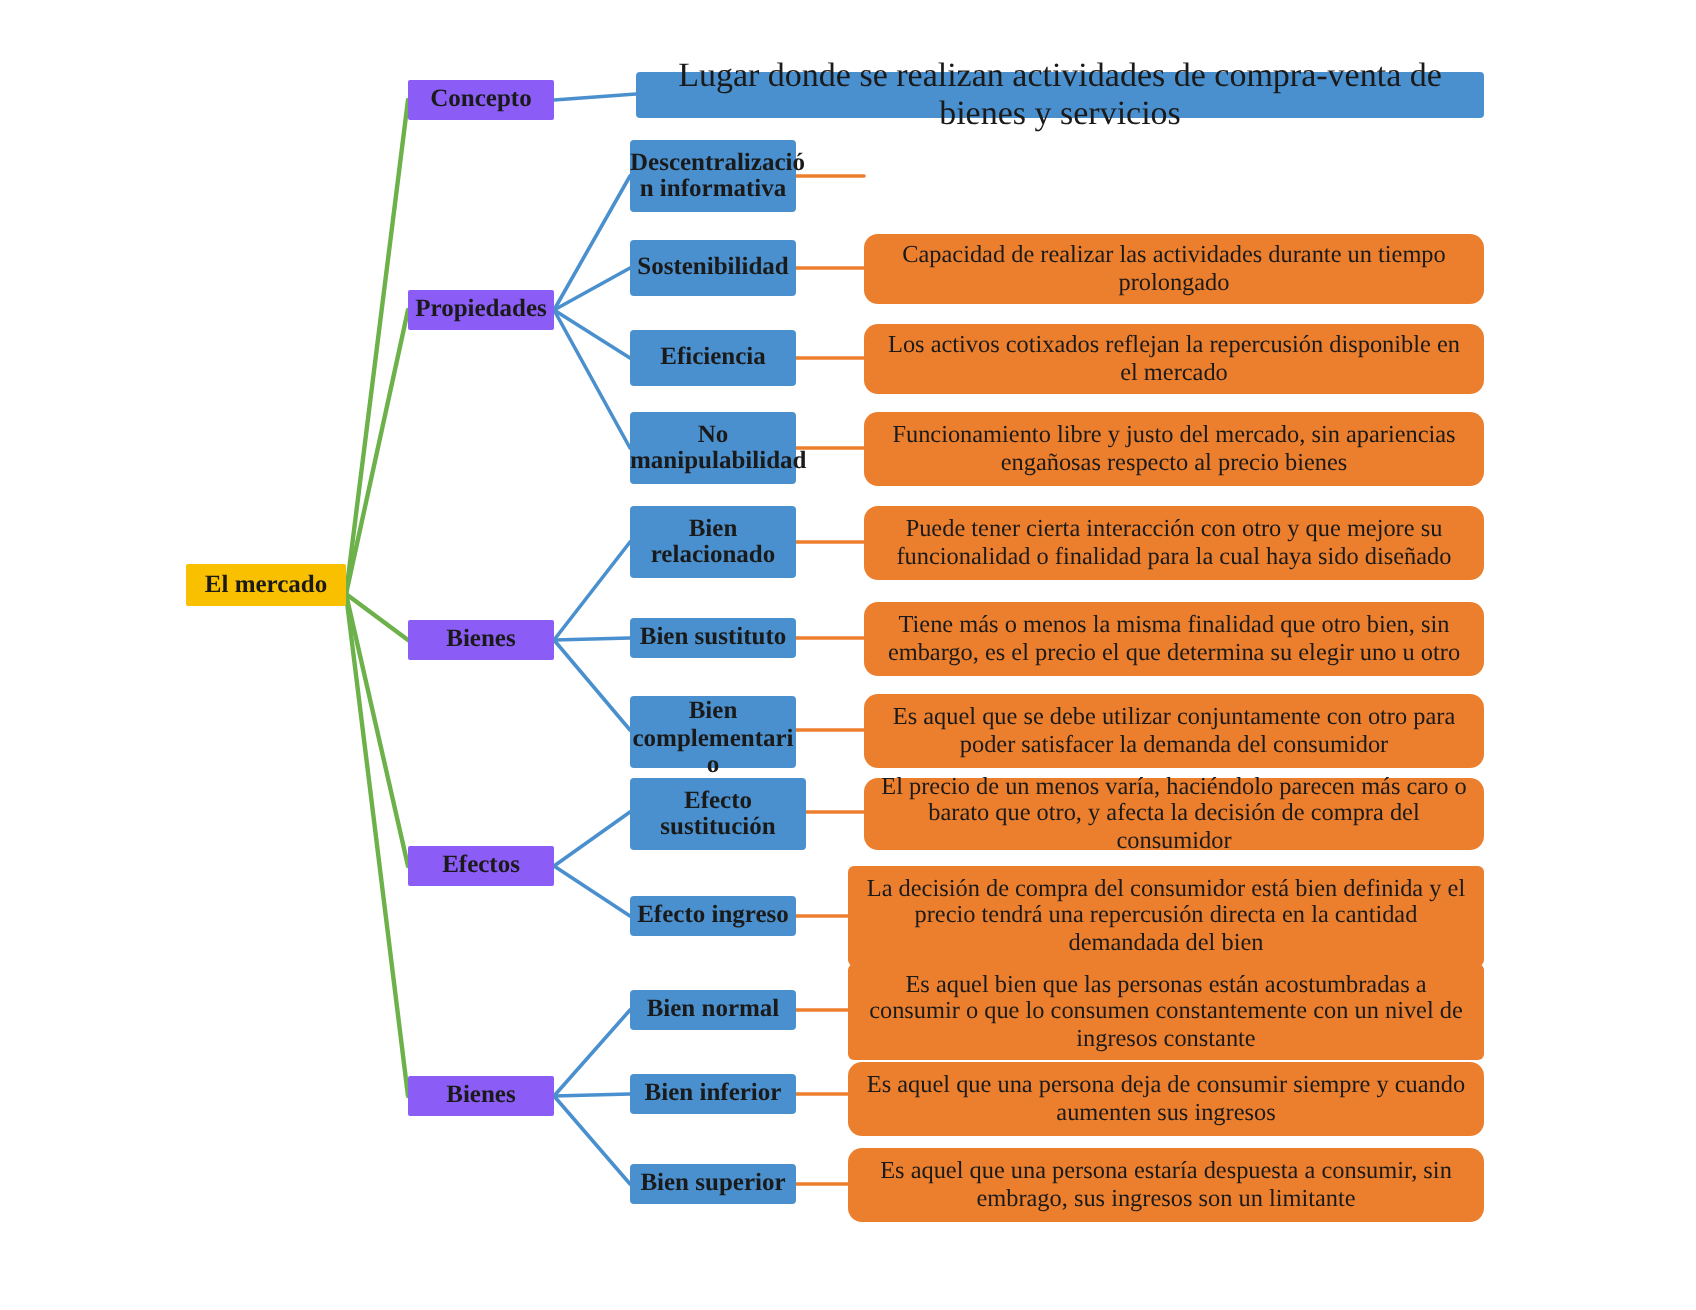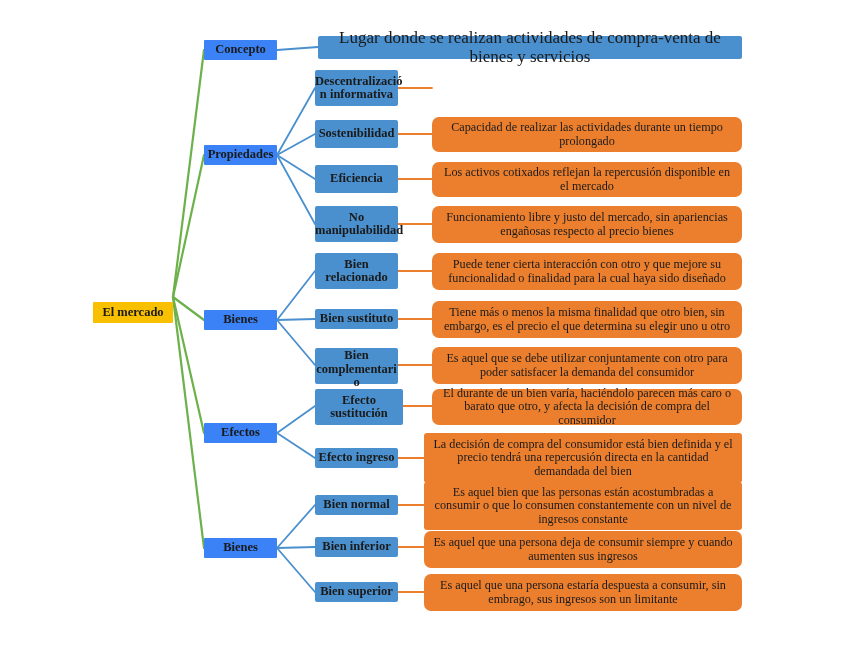--- a/index.html
+++ b/index.html
@@ -34,21 +34,21 @@
     line-height: 1.08;
     overflow: visible;
   }
   .node-root {
     background: #f9c000;
     font-size: 12.5px;
     font-weight: 700;
     border-radius: 1px;
   }
   .node-cat {
-    background: #3b82f6;
+    background: #8b5cf6;
     font-size: 12.5px;
     font-weight: 700;
     border-radius: 1px;
   }
   .node-label {
     background: #4a90ce;
     font-size: 12.5px;
     font-weight: 700;
     border-radius: 2px;
   }
@@ -115,21 +115,21 @@
       <path d="M398,319 L432,319"></path>
       <path d="M398,365 L432,365"></path>
       <path d="M398,406 L432,406"></path>
       <path d="M398,458 L424,458"></path>
       <path d="M398,505 L424,505"></path>
       <path d="M398,547 L424,547"></path>
       <path d="M398,592 L424,592"></path>
     </g>
   </svg>
 
-  <div class="node node-root" style="left:93px; top:302px; width:80px; height:21px;">
+  <div class="node node-root" style="left:93px; top:282px; width:80px; height:21px;">
     <span class="txt">El mercado</span>
   </div>
 
   <div class="node node-cat" style="left:204px; top:40px; width:73px; height:20px;">
     <span class="txt">Concepto</span>
   </div>
   <div class="node node-cat" style="left:204px; top:145px; width:73px; height:20px;">
     <span class="txt">Propiedades</span>
   </div>
   <div class="node node-cat" style="left:204px; top:310px; width:73px; height:20px;">
@@ -189,21 +189,21 @@
     <span class="txt">Bien complementari o</span>
   </div>
   <div class="node node-desc" style="left:432px; top:347px; width:310px; height:37px;">
     <span class="txt">Es aquel que se debe utilizar conjuntamente con otro para poder satisfacer la demanda del consumidor</span>
   </div>
 
   <div class="node node-label" style="left:315px; top:389px; width:88px; height:36px;">
     <span class="txt">Efecto sustitución</span>
   </div>
   <div class="node node-desc" style="left:432px; top:389px; width:310px; height:36px;">
-    <span class="txt">El durante de un bien varía, haciéndolo parecen más caro o barato que otro, y afecta la decisión de compra del consumidor</span>
+    <span class="txt">El precio de un menos varía, haciéndolo parecen más caro o barato que otro, y afecta la decisión de compra del consumidor</span>
   </div>
 
   <div class="node node-label" style="left:315px; top:448px; width:83px; height:20px;">
     <span class="txt">Efecto ingreso</span>
   </div>
   <div class="node node-desc flat" style="left:424px; top:433px; width:318px; height:50px;">
     <span class="txt">La decisión de compra del consumidor está bien definida y el precio tendrá una repercusión directa en la cantidad demandada del bien</span>
   </div>
 
   <div class="node node-label" style="left:315px; top:495px; width:83px; height:20px;">

